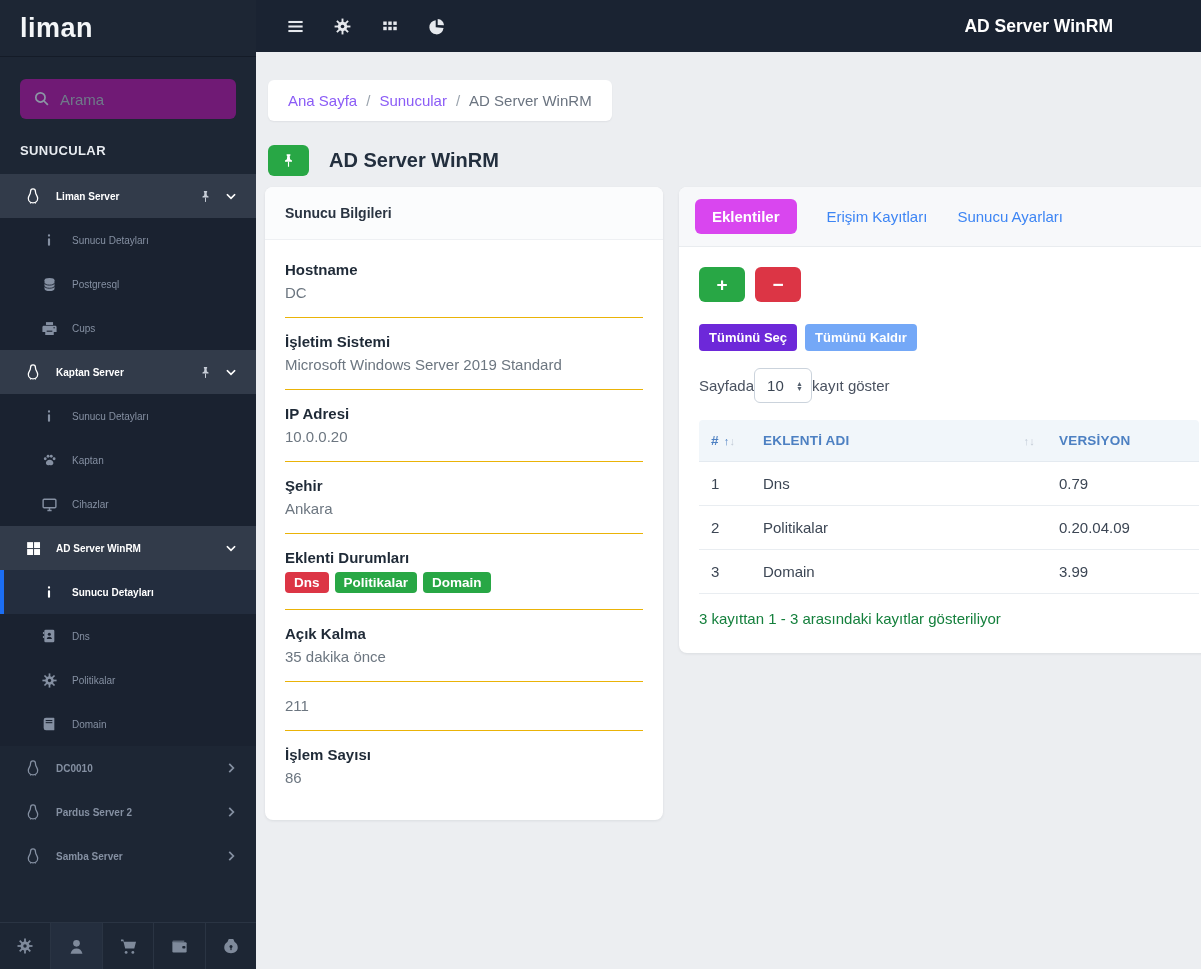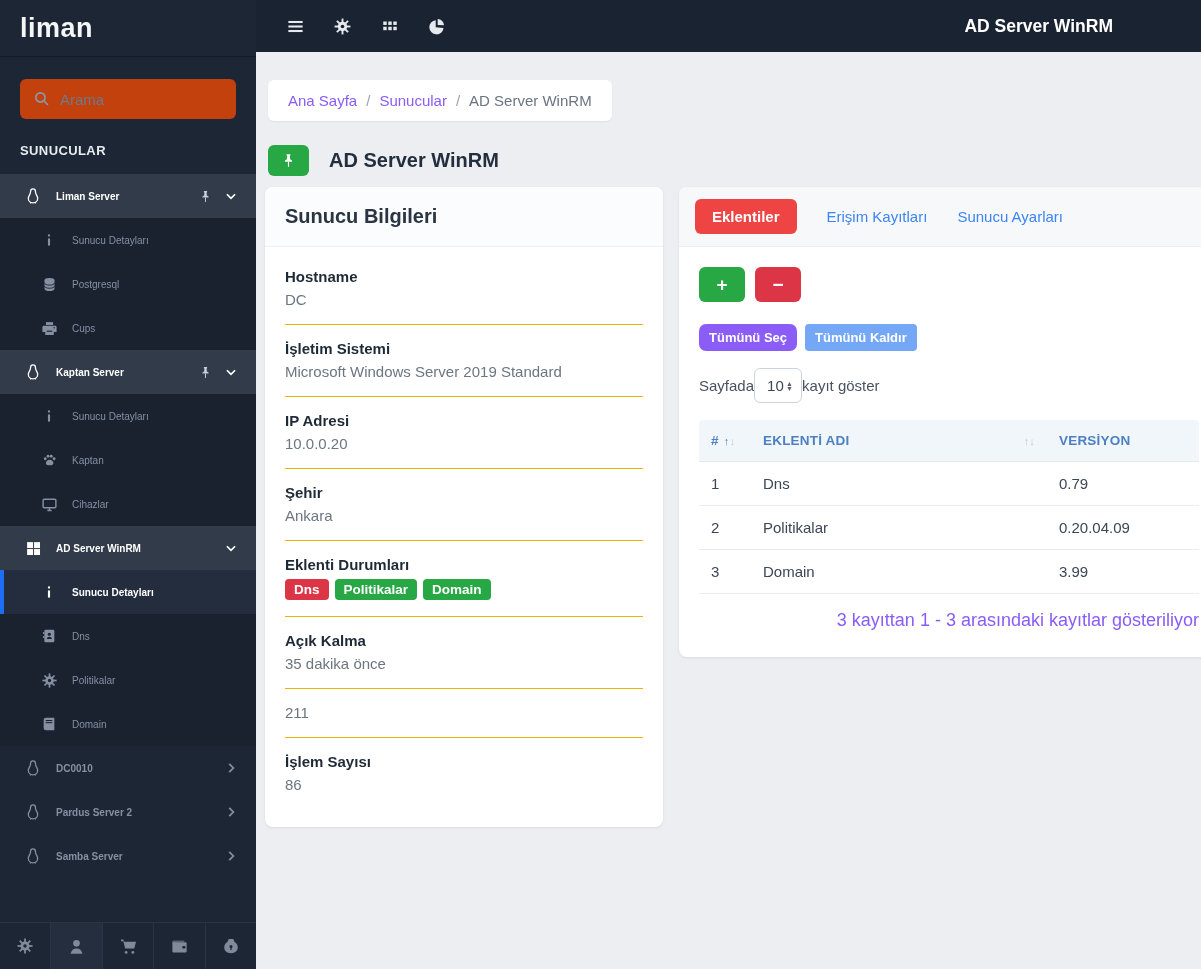--- a/index.html
+++ b/index.html
@@ -3,21 +3,21 @@
 <meta charset="utf-8">
 <style>
   * { margin:0; padding:0; box-sizing:border-box; }
   html,body { width:1201px; height:969px; overflow:hidden; }
   body { display:flex; font-family:"Liberation Sans", sans-serif; background:#eceef1; }
 
   
   .sidebar { width:256px; flex:0 0 256px; background:#1d2634; color:#8590a2; display:flex; flex-direction:column; position:relative; height:969px;justify-content:flex-end; }
   .logo { height:57px; display:flex; align-items:center; padding-left:20px; color:#f4f6f8; font-size:27px; font-weight:700; letter-spacing:.5px; border-bottom:1px solid #141b27; flex:none; }
   .search-wrap { margin:22px 20px 0 20px; position:relative; flex:none; }
-  .search-input { width:100%; height:40px; background:#c2410c; border:none; border-radius:6px; color:#c3cad4; font-size:15px; padding:0 12px 0 40px; outline:none; font-family:"Liberation Sans",sans-serif; }
+  .search-input { width:100%; height:40px; background:#701a75; border:none; border-radius:6px; color:#c3cad4; font-size:15px; padding:0 12px 0 40px; outline:none; font-family:"Liberation Sans",sans-serif; }
   .search-input::placeholder { color:#6f7a8a; }
   .search-icon { position:absolute; left:13px; top:11px; color:#8c96a5; }
   .section-label { margin:24px 0 0 20px; font-size:13px; font-weight:700; color:#e8ecf1; letter-spacing:.4px; flex:none; }
   .menu { margin-top:16px; flex:1; overflow:hidden; }
   .mi { height:44px; display:flex; align-items:center; gap:12px; padding:0 18px 0 22px; font-size:10px; font-weight:600; color:#8590a2; cursor:pointer; }
   .mi .lbl { flex:1; white-space:nowrap; overflow:hidden; }
   .mi.server.expanded { background:#323b4a; color:#ffffff; }
   .mi.server.expanded .pin { color:#c7cdd7; }
   .mi.sub { padding-left:38px; background:#1a2230; font-weight:500; }
   .mi.sub .ic { width:22px; display:flex; justify-content:center; }
@@ -45,61 +45,61 @@
 
   .title-row { display:flex; align-items:center; gap:20px; margin:24px 0 0 3px; }
   .pin-box { width:41px; height:31px; background:#28a745; border-radius:6px; display:flex; align-items:center; justify-content:center; color:#fff; cursor:pointer; flex:none; }
   .page-title { font-size:20px; font-weight:700; color:#232f3e; }
 
   .columns { display:flex; align-items:flex-start; gap:16px; margin-top:11px; }
   .card { background:#fff; border-radius:8px; box-shadow:0 1px 3px rgba(16,24,40,.08); }
 
   
   .info-card { flex:0 0 398px; width:398px; }
-  .info-header { padding:18px 20px; font-size:20px; font-weight:700; color:#2a3442; border-bottom:1px solid #eef0f3; background:#fbfcfd; border-radius:8px 8px 0 0; }
+  .info-header { padding:18px 20px; font-size:14px; font-weight:700; color:#2a3442; border-bottom:1px solid #eef0f3; background:#fbfcfd; border-radius:8px 8px 0 0; }
   .info-body { padding:6px 20px 18px 20px; }
   .field { padding:15px 0 16px 0; border-bottom:1px solid #eab308; }
   .field:last-child { border-bottom:none; }
   .f-label { font-size:15px; font-weight:700; color:#1f2a37; margin-bottom:6px; }
   .f-value { font-size:15px; color:#6c7680; }
   .badges { display:flex; gap:6px; margin-top:2px; }
   .badge { color:#fff; font-size:13.5px; font-weight:700; padding:3px 9px; border-radius:4px; }
   .badge-red { background:#dc3545; }
   .badge-green { background:#28a745; }
 
   
   .panel-card { flex:0 0 540px; width:540px; }
   .tabs-header { background:#f7f8fa; border-bottom:1px solid #e9ecef; border-radius:8px 8px 0 0; padding:12px 16px; display:flex; align-items:center; gap:30px; }
-  .tab-active { background:#ef4444; color:#fff; font-size:15px; font-weight:600; border:none; border-radius:6px; padding:9px 17px; cursor:pointer; font-family:"Liberation Sans",sans-serif; }
+  .tab-active { background:#d946ef; color:#fff; font-size:15px; font-weight:600; border:none; border-radius:6px; padding:9px 17px; cursor:pointer; font-family:"Liberation Sans",sans-serif; }
   .tab-link { color:#3d85f4; font-size:15px; cursor:pointer; }
   .panel-body { padding:20px; }
   .btn-row { display:flex; gap:10px; }
   .sq-btn { width:46px; height:35px; border:none; border-radius:6px; color:#fff; font-size:19px; font-weight:700; cursor:pointer; display:flex; align-items:center; justify-content:center; font-family:"Liberation Sans",sans-serif; }
   .btn-green { background:#28a745; }
   .btn-red { background:#dc3545; }
   .sel-row { display:flex; gap:8px; margin-top:22px; }
   .chip { border:none; border-radius:4px; color:#fff; font-size:13px; font-weight:700; padding:6px 10px; cursor:pointer; font-family:"Liberation Sans",sans-serif; }
-  .chip-blue { background:#8b5cf6;border-radius:7px; }
+  .chip-blue { background:#6d28d9; }
   .chip-lightblue { background:#74a8f7; }
   .pagesize-row { display:flex; align-items:center; margin-top:17px; font-size:15px; color:#4a5260; }
-  .select-box { width:48px; height:35px; border:1px solid #cbd3dc; border-radius:6px; background:#fff; display:flex; align-items:center; justify-content:space-between; padding:0 8px 0 12px; cursor:pointer; color:#3c4654; font-size:15px; }
+  .select-box { width:58px; height:35px; border:1px solid #cbd3dc; border-radius:6px; background:#fff; display:flex; align-items:center; justify-content:space-between; padding:0 8px 0 12px; cursor:pointer; color:#3c4654; font-size:15px; }
   .spin { display:flex; flex-direction:column; font-size:7px; line-height:5px; color:#55606e; }
 
   .table { margin-top:17px; font-size:15px; color:#3c4654; }
   .thead { display:flex; background:#f1f6fa; border-radius:4px 4px 0 0; color:#4d80c2; font-weight:700; font-size:13.5px; letter-spacing:.2px; border-bottom:1px solid #e4eaf0; cursor:pointer; }
   .thead > div, .trow > div { padding:13px 12px; }
   .c1 { width:52px; flex:none; display:flex; align-items:center; gap:5px; }
   .c2 { width:296px; flex:none; display:flex; align-items:center; justify-content:space-between; }
   .c3 { flex:1; }
   .sort { display:flex; gap:0px; font-size:11px; font-weight:400; }
   .sort .asc-on { color:#4d80c2; }
   .sort .off { color:#c2cbd6; }
   .trow { display:flex; border-bottom:1px solid #e9edf1; cursor:pointer; }
   .trow .c2 { justify-content:flex-start; }
-  .tfoot-text { margin-top:16px; font-size:18px; color:#8b5cf6; padding-bottom:6px;text-align:right; }
+  .tfoot-text { margin-top:16px; font-size:15px; color:#15803d; padding-bottom:6px; }
 
   svg { display:block; }
 </style>
 </head>
 <body>
 
 <aside class="sidebar">
   <div class="logo">liman</div>
 
   <div class="search-wrap">

